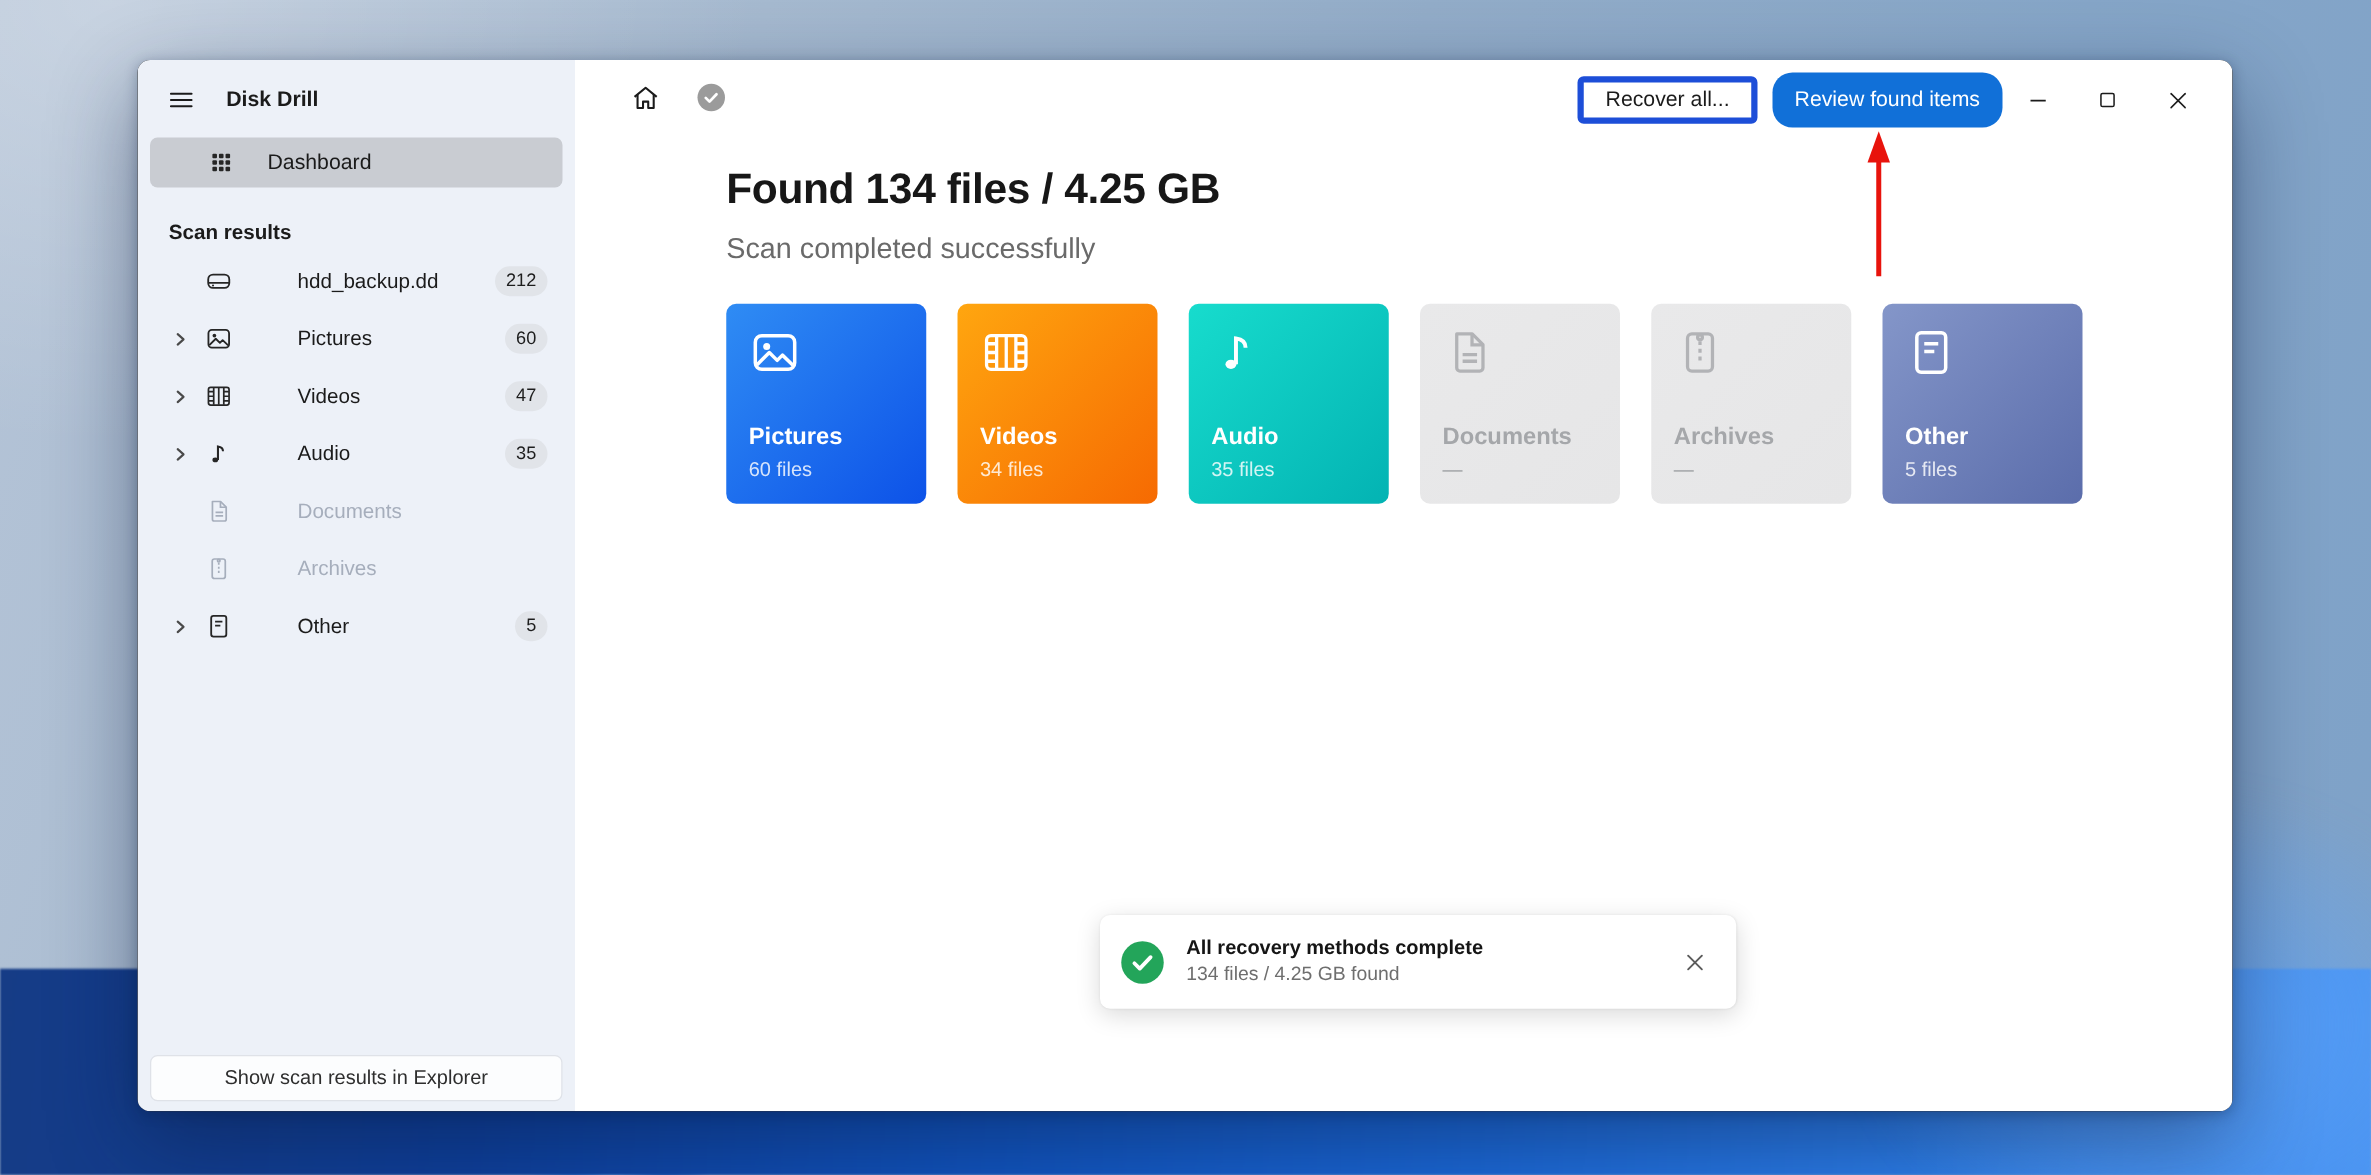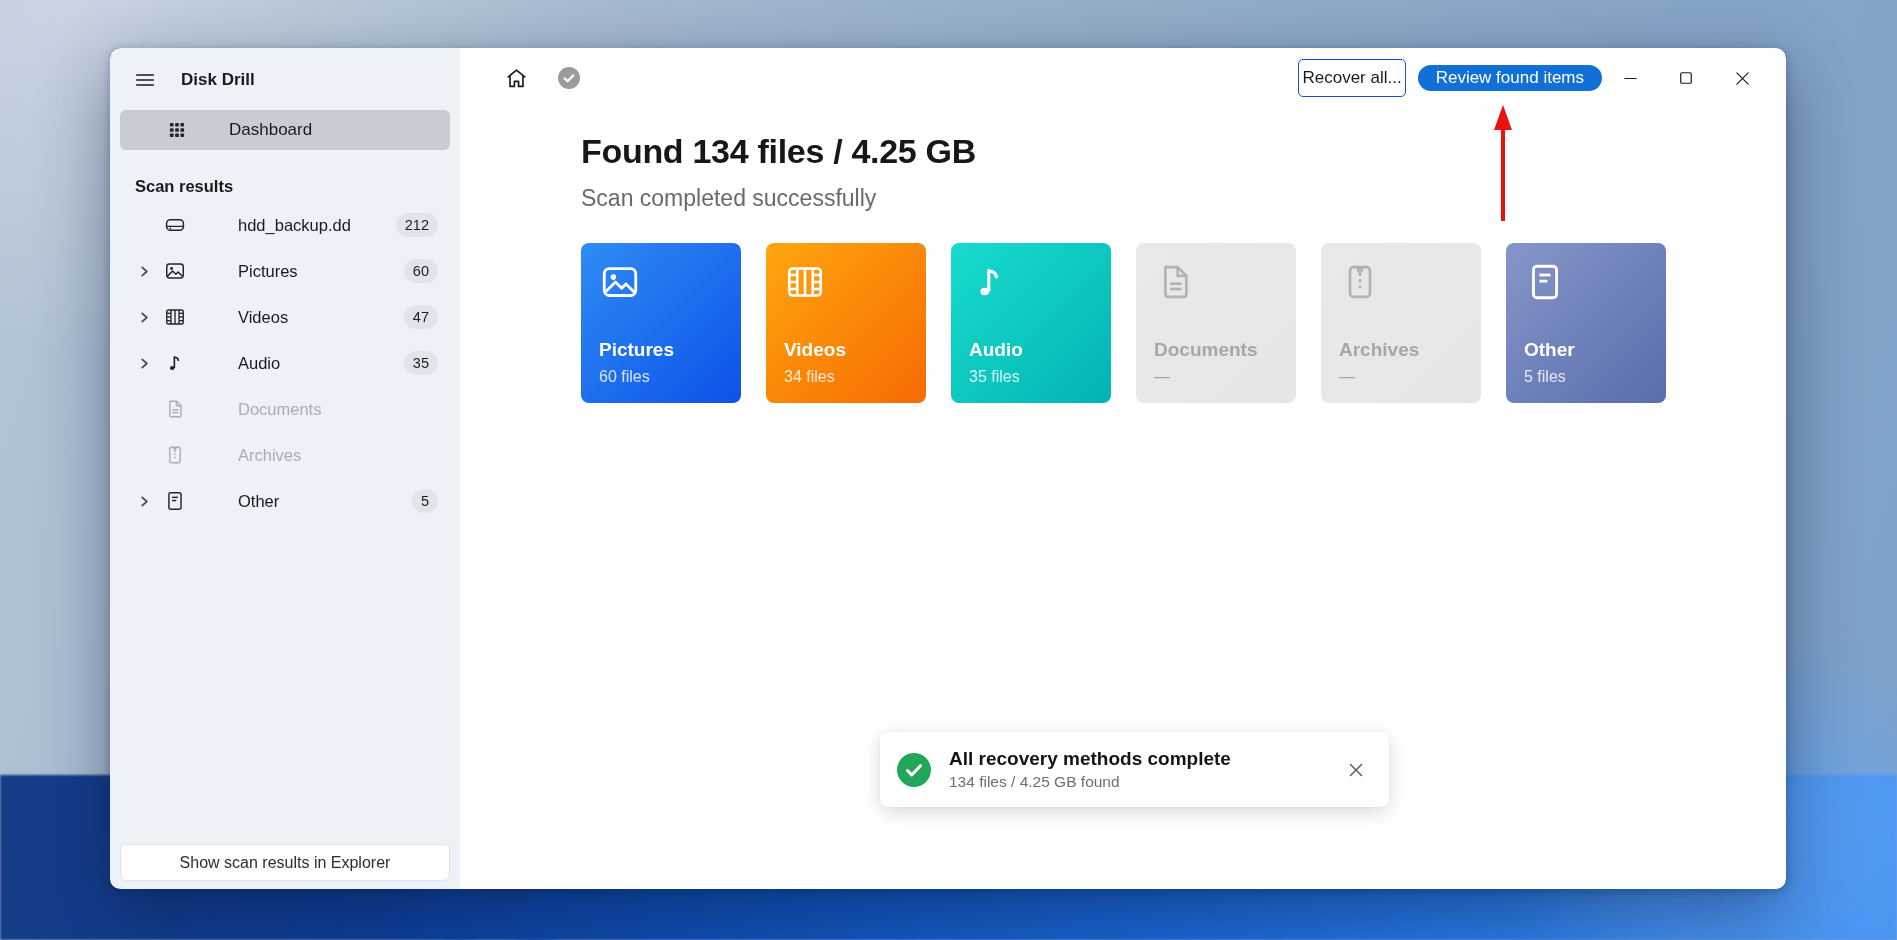--- a/index.html
+++ b/index.html
@@ -26,63 +26,63 @@
     background:#000000; border-radius:10px; overflow:hidden; display:flex;
     color:#1b1b1b; font-size:17px;
     box-shadow:0 24px 70px rgba(8,25,60,.45), 0 2px 10px rgba(8,25,60,.28);}
 
   
   .sidebar{ width:350px; flex-shrink:0; background:#edf1f8; position:relative; display:flex; flex-direction:column;}
   .sb-header{ display:flex; align-items:center; gap:25px; padding:21px 24px 15px 24px;}
   .hamburger{ background:none; border:none; width:22px; height:22px; color:#1b1b1b; display:flex; align-items:center;}
   .sb-title{ font-weight:700; font-size:17px;}
   .sb-dashboard{ margin:4px 10px 0 10px; height:40px; border-radius:6px; background:#c9ccd2;
-    display:flex; align-items:center; padding-left:46px; gap:28px;text-align:center;}
+    display:flex; align-items:center; padding-left:46px; gap:13px;text-align:center;}
   .sb-section{ margin:27px 0 6px 25px; font-weight:700; font-size:16.5px;}
   .sb-item{ height:46px; display:flex; align-items:center; padding-left:27px;}
   .sb-chev{ width:27px; height:16px; display:flex; align-items:center; color:#4a4a4a;}
   .sb-icon{ width:22px; height:22px; margin-right:13px; color:#262626; display:flex; align-items:center; justify-content:center;}
   .sb-label{ flex:1; font-size:16.5px;margin-left:39px;}
   .badge{ margin-right:22px; background:#e1e4e9; border-radius:999px; padding:4px 9px; font-size:14.5px;
     min-width:24px; text-align:center; color:#1d1d1d;}
   .sb-item.disabled .sb-label, .sb-item.disabled .sb-icon{ color:#a6aebc;}
   .explorer-btn{ position:absolute; left:10px; right:10px; bottom:8px; height:37px;
     background:#fcfdfe; border:1px solid #dfe2e8; border-radius:6px;
     font-family:inherit; font-size:16px; color:#2e2e2e; display:flex; align-items:center; justify-content:center;}
 
   
   .main{ flex:1; position:relative; background:#fff;}
   .tb-left{ position:absolute; left:44px; top:17px; display:flex; align-items:center; gap:27px;}
   .icon-btn{ background:none; border:none; color:#1b1b1b; display:flex; align-items:center;}
   .status-ic{ display:flex; align-items:center;}
   .tb-right{ position:absolute; right:0; top:10px; display:flex; align-items:center;}
-  .btn-secondary{ height:38px; padding:0 3px; border:1px solid #1d4ed8; background:#fff; border-radius:5px;
+  .btn-secondary{ height:38px; padding:0 17px; border:5px solid #1d4ed8; background:#fff; border-radius:5px;
     font-family:inherit; font-size:17px; color:#1b1b1b;}
-  .btn-primary{ height:26px; padding:0 18px; margin-left:12px; border:none; border-radius:16px;
+  .btn-primary{ height:44px; padding:0 18px; margin-left:12px; border:none; border-radius:16px;
     font-family:inherit; font-size:17px; color:#fff;}
   .win-ctl{ width:56px; height:40px; background:none; border:none; display:flex; align-items:center; justify-content:center; color:#1b1b1b;}
   .win-ctls{ display:flex; margin-right:16px;}
   .heading{ position:absolute; left:121px; top:84px; font-size:34px; font-weight:700; letter-spacing:-.3px; color:#171717;}
   .subtitle{ position:absolute; left:121px; top:137px; font-size:23px; color:#6a6a6a;}
 
   .cards{ position:absolute; left:121px; top:195px; display:flex; gap:25px;}
   .card{ width:160px; height:160px; border-radius:8px; position:relative; color:#fff;}
   .c-icon{ position:absolute; left:18px; top:18px; width:42px; height:42px;}
   .c-label{ position:absolute; left:18px; bottom:42px; font-weight:700; font-size:19px;}
   .c-sub{ position:absolute; left:18px; bottom:17px; font-size:16px; opacity:.82;margin-top:44px;}
   .card.disabled .c-icon{ color:#b2b3b6;}
   .card.disabled .c-label{ color:#a5a7aa; opacity:1;}
   .card.disabled .c-sub{ color:#9da0a3; opacity:1;}
 
   .toast{ position:absolute; left:420px; top:684px; width:509px; height:75px; background:#fff; border-radius:8px;
     box-shadow:0 5px 20px rgba(0,0,0,.15), 0 0 2px rgba(0,0,0,.08);
     display:flex; align-items:center; padding:0 18px 0 16px; gap:17px;}
   .toast-check{ width:36px; height:36px; flex-shrink:0; display:flex;}
   .toast-texts{ flex:1;}
-  .toast-title{ font-weight:700; font-size:19px; color:#151515;}
+  .toast-title{ font-weight:700; font-size:16px; color:#151515;}
   .toast-sub{ font-size:15.5px; color:#6e6e6e; margin-top:3px;}
   .toast-close{ background:none; border:none; width:30px; height:30px; color:#5c5c5c; display:flex; align-items:center; justify-content:center;}
 
   .red-arrow{ position:absolute; left:1029px; top:55px; width:28px; height:122px; pointer-events:none;}
 </style>
 </head>
 <body>
 
 <div class="wp-sheen"></div>
 <div class="wp-ribbon"></div>

